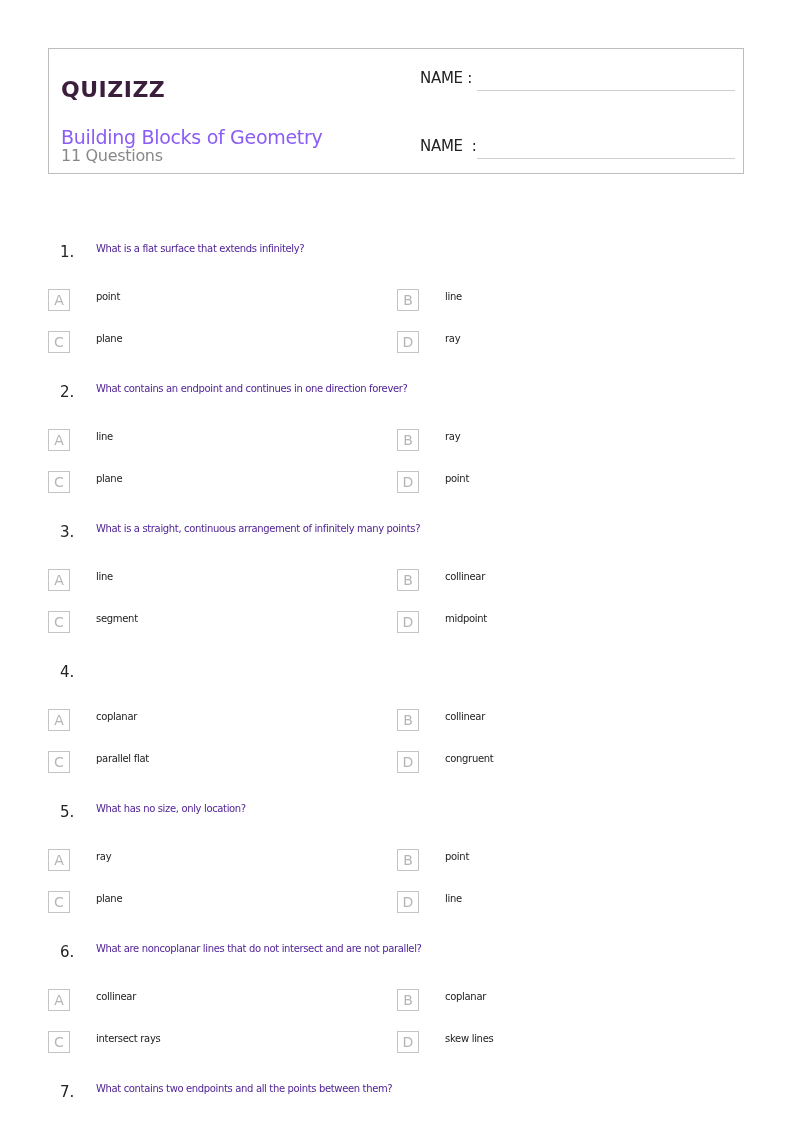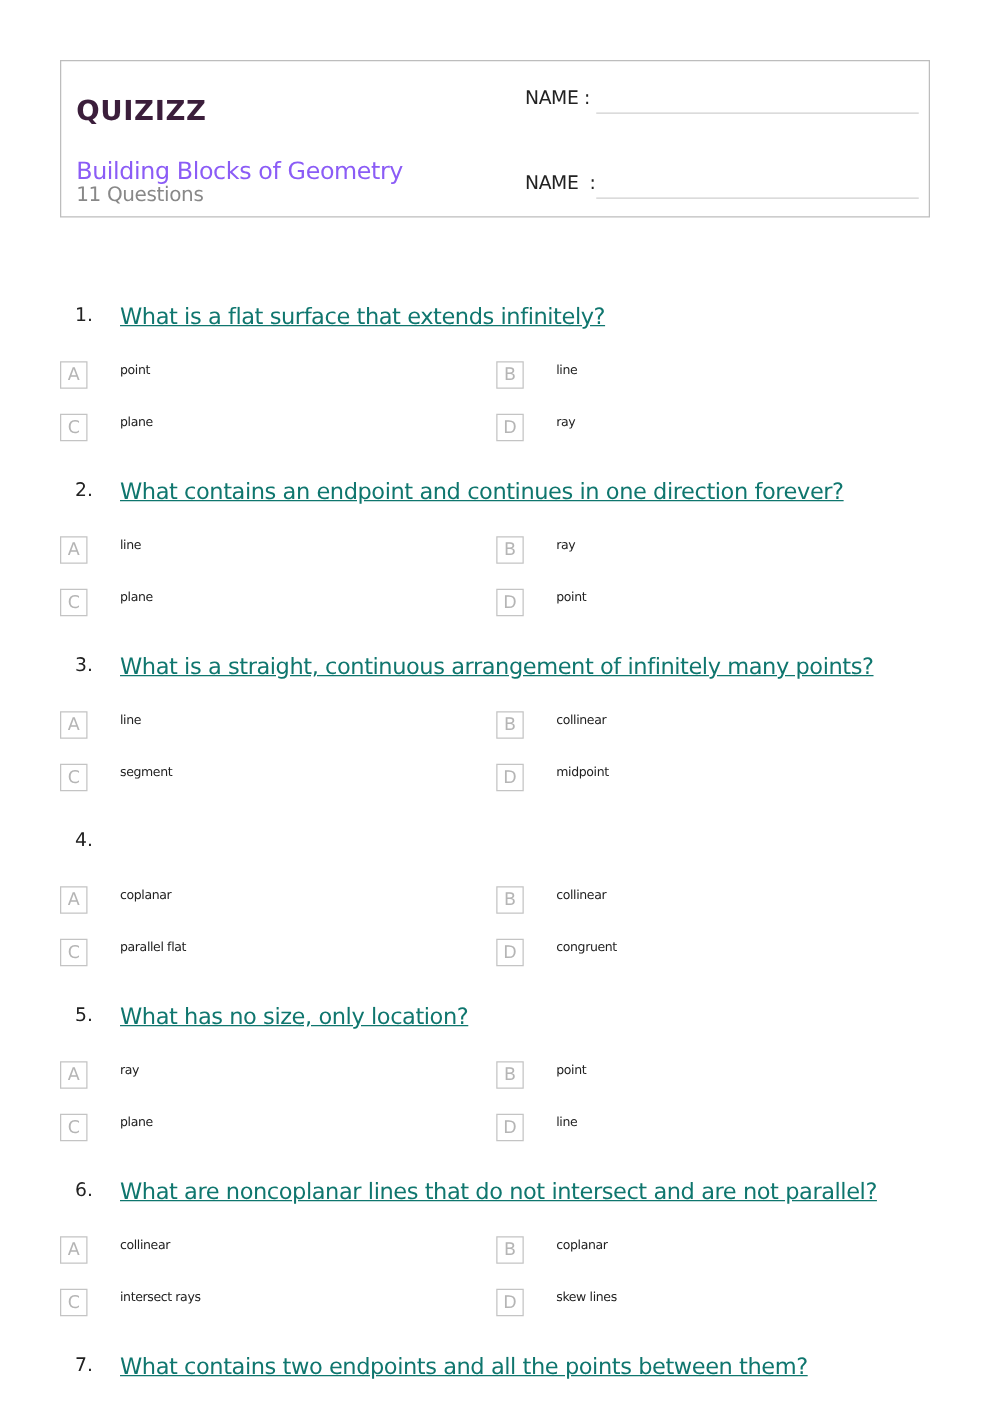--- a/index.html
+++ b/index.html
@@ -35,22 +35,22 @@
       position: absolute; left: 57px; right: 0; bottom: 0; height: 0;
       border-bottom: 1px solid #cfcfcf;
     }
     .q {
       position: absolute; left: 0; width: 794px; height: 140px;
     }
     .q .num {
       position: absolute; left: 60px; top: 0; font-size: 15px; color: #222;
     }
     .q .text {
-      position: absolute; left: 96px; top: 0; font-size: 18px; color: #0f766e;
-      letter-spacing: -0.35px; white-space: nowrap; text-decoration: underline;
+      position: absolute; left: 96px; top: 0; font-size: 10px; color: #4c1d95;
+      letter-spacing: -0.35px; white-space: nowrap;
     }
     .opt { position: absolute; height: 24px; }
     .opt .box {
       position: absolute; left: 0; top: 0; width: 22px; height: 22px;
       border: 1px solid #c4c4c4; box-sizing: border-box;
       font-size: 14px; color: #b5b5b5; text-align: center; line-height: 21px;
     }
     .opt .otext {
       position: absolute; left: 48px; top: 2px; font-size: 10px; color: #222;
       white-space: nowrap; letter-spacing: -0.3px;

